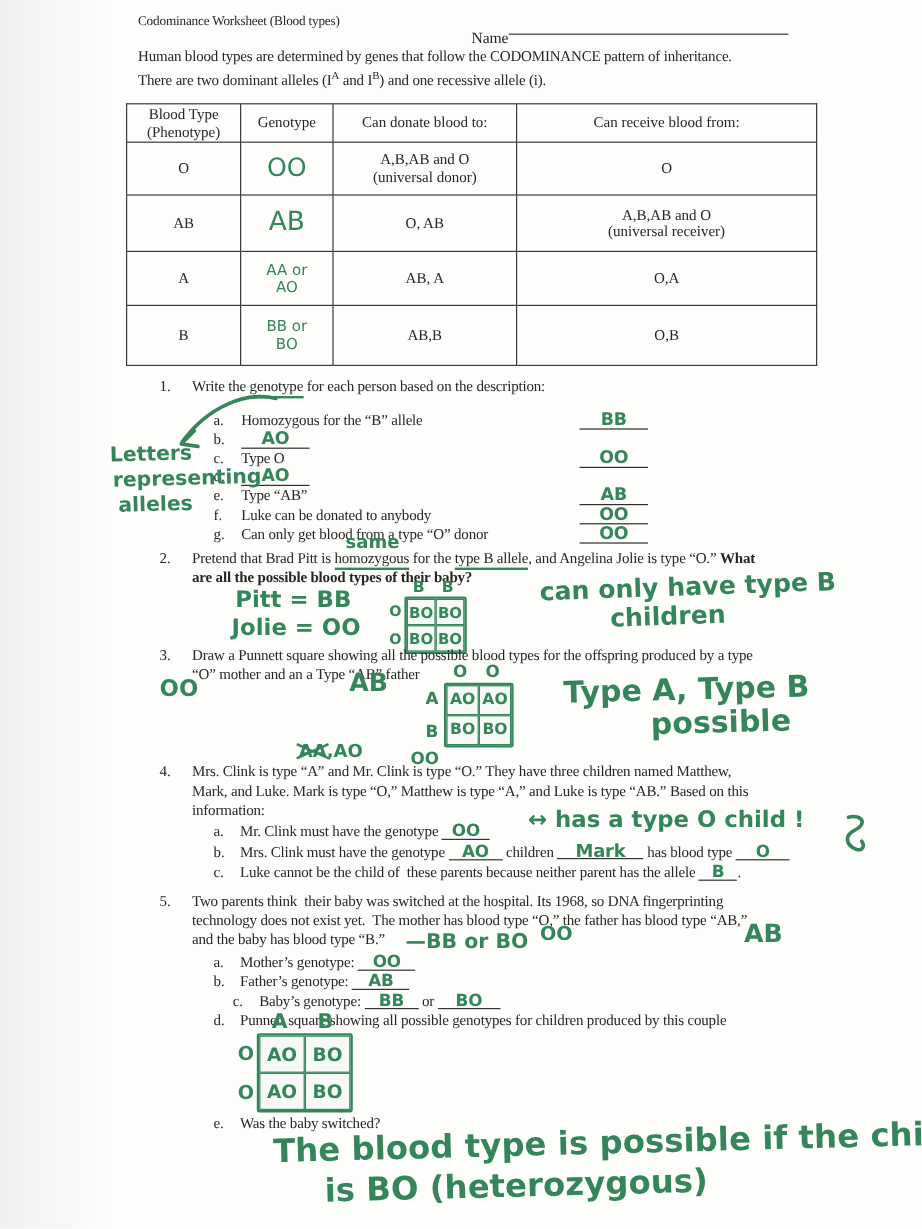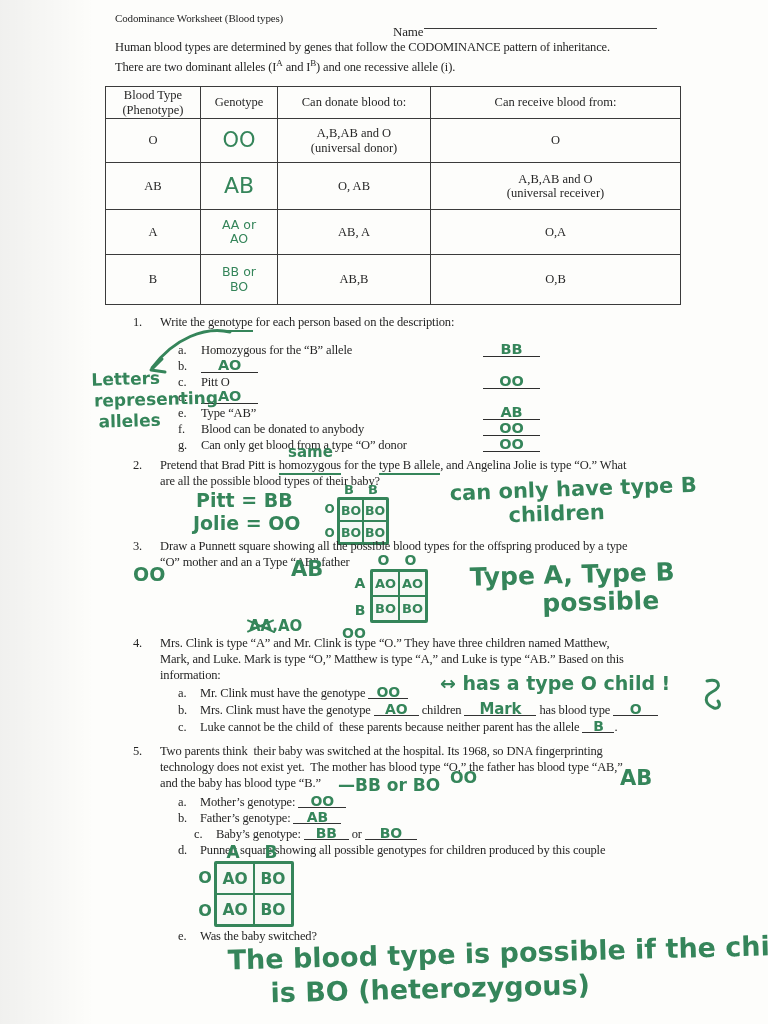--- a/index.html
+++ b/index.html
@@ -5,21 +5,21 @@
   html,body{margin:0;padding:0;}
   body{
     width:768px;height:1024px;position:relative;overflow:hidden;
     background:#fdfdfb;
     font-family:"Liberation Serif", serif;color:#262626;
   }
   body::before{content:"";position:absolute;left:0;top:0;width:95px;height:1024px;
     background:linear-gradient(90deg,rgba(0,0,0,0.05),rgba(0,0,0,0));pointer-events:none;}
   .abs{position:absolute;}
   .print{font-family:"Liberation Serif", serif;color:#262626;font-size:12.5px;line-height:15.5px;letter-spacing:-0.15px;white-space:pre-wrap;}
-  .b{font-weight:normal;}
+  .b{font-weight:bold;}
   .hw{font-family:"DejaVu Sans", sans-serif;color:#35855a;font-weight:600;white-space:nowrap;}
   .qnum{display:inline-block;width:27px;}
   .ugreen{border-bottom:2.2px solid #35855a;padding-bottom:0.5px;}
   .blank{display:inline-block;border-bottom:1.5px solid #333;text-align:center;}
   .ans{font-family:"DejaVu Sans", sans-serif;color:#35855a;font-weight:700;font-size:14px;line-height:12px;}
   .nameline{height:1.4px;background:#3a3a3a;}
 
   
   table.btable{border-collapse:collapse;table-layout:fixed;}
   .btable th,.btable td{border:1.4px solid #3b3b3b;text-align:center;vertical-align:middle;
@@ -117,24 +117,24 @@
     <td>O,B</td>
   </tr>
 </tbody>
   </table>
 
 <div class="abs print" style="left:133px;top:315px"><span class="qnum">1.</span><span>Write the </span><span class="ugreen">genotype</span><span> for each person based on the description:</span></div>
 
 <div class="abs" style="left:178px;top:343px">
   <div class="q1row print"><span class="q1letter">a.</span><span class="q1text">Homozygous for the “B” allele</span><span class="q1ans">BB</span></div>
   <div class="q1row print"><span class="q1letter">b.</span><span class="q1ans">AO</span></div>
-  <div class="q1row print"><span class="q1letter">c.</span><span class="q1text">Pitt O</span><span class="q1ans">OO</span></div>
+  <div class="q1row print"><span class="q1letter">c.</span><span class="q1text">Type O</span><span class="q1ans">OO</span></div>
   <div class="q1row print"><span class="q1letter">d.</span><span class="q1ans">AO</span></div>
   <div class="q1row print"><span class="q1letter">e.</span><span class="q1text">Type “AB”</span><span class="q1ans">AB</span></div>
-  <div class="q1row print"><span class="q1letter">f.</span><span class="q1text">Blood can be donated to anybody</span><span class="q1ans">OO</span></div>
+  <div class="q1row print"><span class="q1letter">f.</span><span class="q1text">Luke can be donated to anybody</span><span class="q1ans">OO</span></div>
   <div class="q1row print"><span class="q1letter">g.</span><span class="q1text">Can only get blood from a type “O” donor</span><span class="q1ans">OO</span></div>
 </div>
 
 <div class="abs hw" style="left:92px;top:368px;font-size:17px;line-height:21px;transform:rotate(-1.5deg)">
   <div>Letters</div>
   <div style="margin-left:2px">representing</div>
   <div style="margin-left:6px">alleles</div>
 </div>
 <svg class="abs" style="left:138px;top:324px" width="100" height="56" viewBox="0 0 100 56">
   <path d="M92,8 C68,2 36,14 14,44" fill="none" stroke="#35855a" stroke-width="3" stroke-linecap="round"></path>

